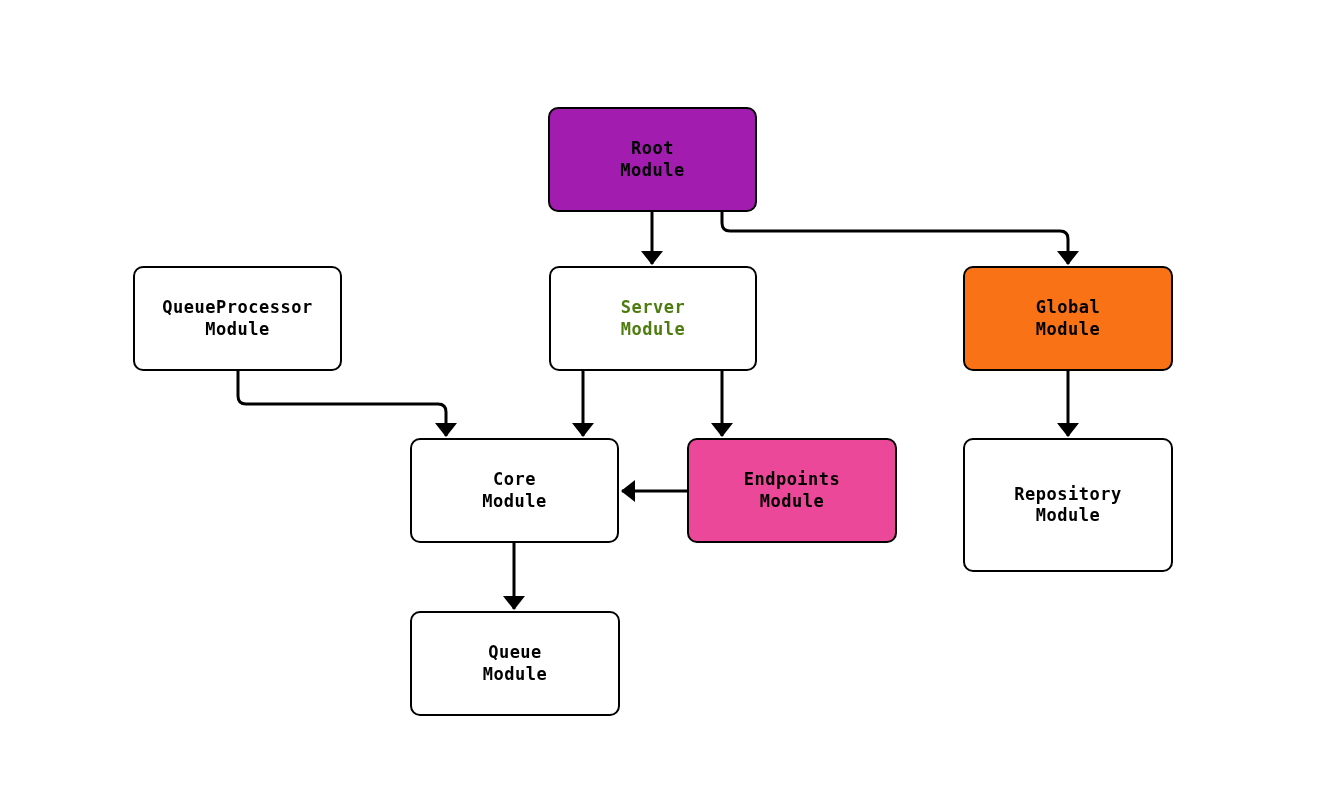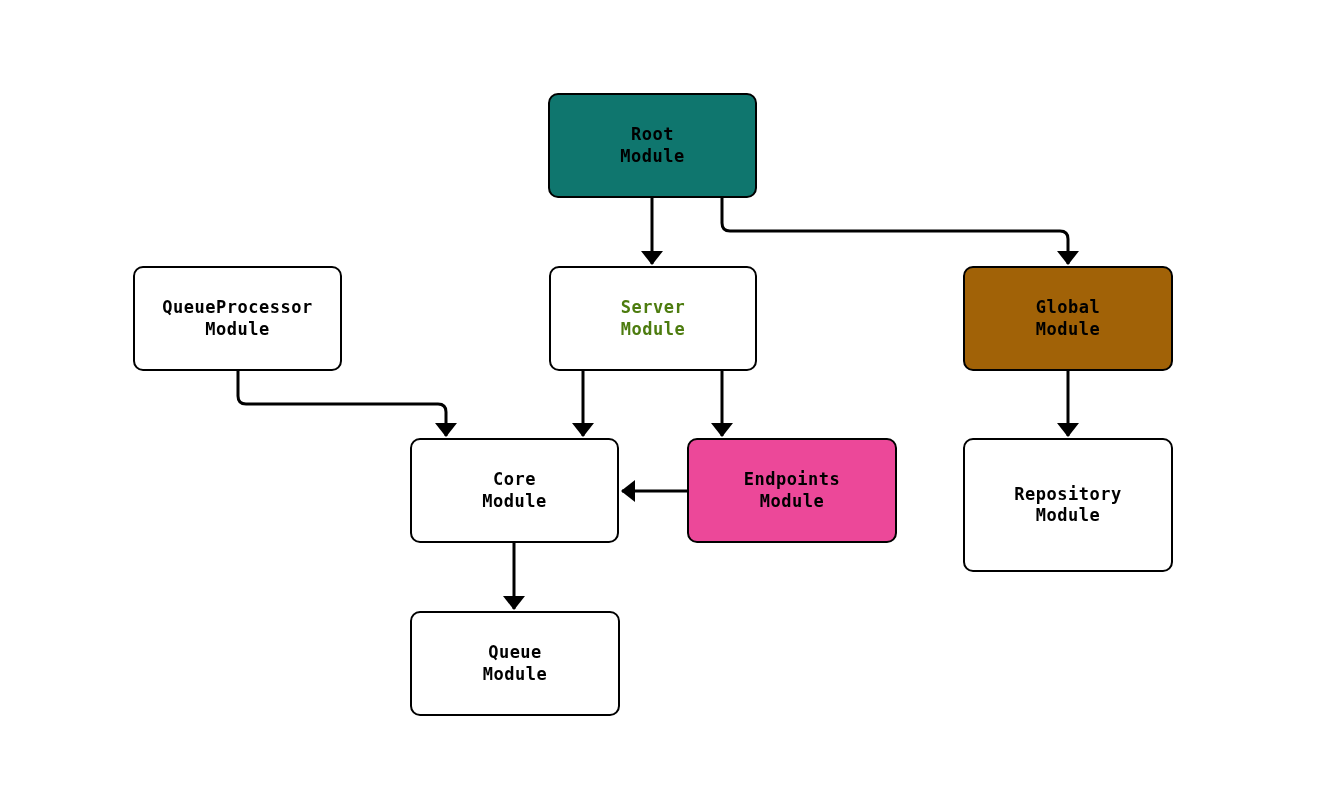--- a/index.html
+++ b/index.html
@@ -62,33 +62,33 @@
         <path d="M 722 198 L 722 223 Q 722 231 730 231 L 1060 231 Q 1068 231 1068 239 L 1068 264" stroke="#000000" marker-end="url(#arrowhead)"></path>
         <path d="M 238 371 L 238 396 Q 238 404 246 404 L 438 404 Q 446 404 446 412 L 446 436" stroke="#000000" marker-end="url(#arrowhead)"></path>
         <path d="M 583 371 L 583 436" stroke="#000000" marker-end="url(#arrowhead)"></path>
         <path d="M 722 371 L 722 436" stroke="#000000" marker-end="url(#arrowhead)"></path>
         <path d="M 1068 371 L 1068 436" stroke="#000000" marker-end="url(#arrowhead)"></path>
         <path d="M 687 491 L 622 491" stroke="#000000" marker-end="url(#arrowhead)"></path>
         <path d="M 514 543 L 514 609" stroke="#000000" marker-end="url(#arrowhead)"></path>
       </g>
   </svg>
   <div id="nodes-layer">
-      <div class="diagram-node" style="left: 548px; top: 93px; width: 209px; height: 105px; background: #0f766e; border-color: rgb(0, 0, 0); color: rgb(0, 0, 0);">
+      <div class="diagram-node" style="left: 548px; top: 107px; width: 209px; height: 105px; background: #a21caf; border-color: rgb(0, 0, 0); color: rgb(0, 0, 0);">
         <div class="node-label-line">Root</div>
         <div class="node-label-line">Module</div>
       </div>
       <div class="diagram-node" style="left: 133px; top: 266px; width: 209px; height: 105px; background: rgb(255, 255, 255); border-color: rgb(0, 0, 0); color: rgb(0, 0, 0);">
         <div class="node-label-line">QueueProcessor</div>
         <div class="node-label-line">Module</div>
       </div>
       <div class="diagram-node" style="left: 549px; top: 266px; width: 208px; height: 105px; background: rgb(255, 255, 255); border-color: rgb(0, 0, 0); color: #4d7c0f;">
         <div class="node-label-line">Server</div>
         <div class="node-label-line">Module</div>
       </div>
-      <div class="diagram-node" style="left: 963px; top: 266px; width: 210px; height: 105px; background: #a16207; border-color: rgb(0, 0, 0); color: rgb(0, 0, 0);">
+      <div class="diagram-node" style="left: 963px; top: 266px; width: 210px; height: 105px; background: #f97316; border-color: rgb(0, 0, 0); color: rgb(0, 0, 0);">
         <div class="node-label-line">Global</div>
         <div class="node-label-line">Module</div>
       </div>
       <div class="diagram-node" style="left: 410px; top: 438px; width: 209px; height: 105px; background: rgb(255, 255, 255); border-color: rgb(0, 0, 0); color: rgb(0, 0, 0);">
         <div class="node-label-line">Core</div>
         <div class="node-label-line">Module</div>
       </div>
       <div class="diagram-node" style="left: 687px; top: 438px; width: 210px; height: 105px; background: #ec4899; border-color: rgb(0, 0, 0); color: rgb(0, 0, 0);">
         <div class="node-label-line">Endpoints</div>
         <div class="node-label-line">Module</div>

